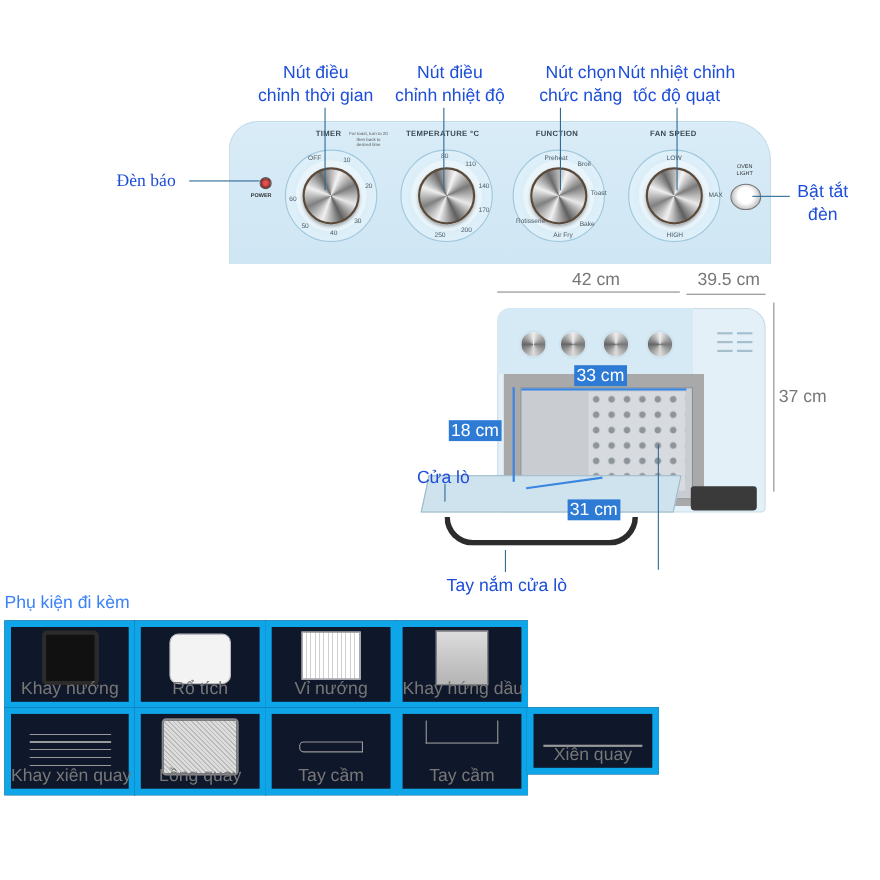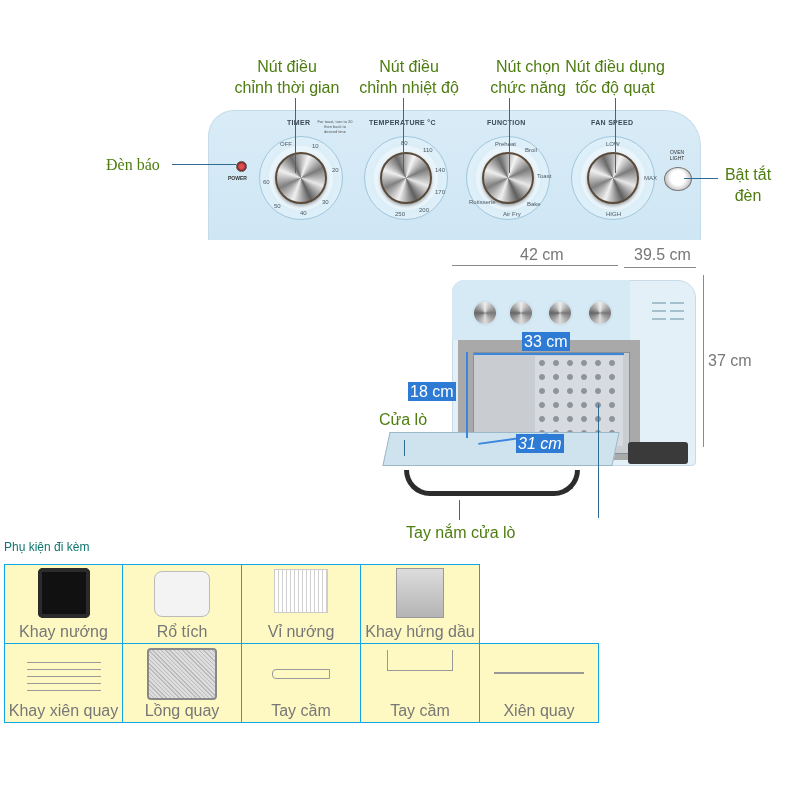--- a/index.html
+++ b/index.html
@@ -1,19 +1,19 @@
 <!DOCTYPE html>
 <html><head>
 <meta charset="utf-8">
 <style>
   html, body { margin:0; padding:0; background:#ffffff; }
   body { width:800px; height:800px; position:relative; overflow:hidden;
          font-family:"Liberation Sans", sans-serif; color:#777; }
   .abs { position:absolute; }
-  .callout { position:absolute; font-size:16px; color:#4d7c0f; line-height:21px; text-align:center; white-space:nowrap; }
+  .callout { position:absolute; font-size:16px; color:#1d4ed8; line-height:21px; text-align:center; white-space:nowrap; }
   .vline { position:absolute; width:1px; background:#2f6a93; }
   .hline { position:absolute; height:1px; background:#2f6a93; }
 
   
   .panel { position:absolute; left:208px; top:110px; width:493px; height:130px;
            background:linear-gradient(#d9ecf7,#cfe6f4); border-radius:26px 36px 0 0;
            border:1px solid #c4dcea; border-bottom:none; box-sizing:border-box; }
   .knob-label { position:absolute; font-size:7px; font-weight:bold; color:#3b4a55; letter-spacing:0.3px; text-align:center; white-space:nowrap; }
   .dial { position:absolute; width:84px; height:84px; border-radius:50%;
           background:radial-gradient(circle,#eaf5fb 55%,#dbeef8 56%,#e6f3fa 100%);
@@ -46,42 +46,42 @@
   .feet { position:absolute; left:628px; top:442px; width:60px; height:22px; background:#3a3a3a; border-radius:3px; }
   .vent { position:absolute; width:14px; height:2px; background:#a5bfce; }
   .dim-label { position:absolute; background:#2e7bd6; color:#fff; font-size:16px; padding:0 2px; line-height:19px; }
   .dim-text { position:absolute; font-size:16px; color:#777; white-space:nowrap; }
   .arrow-h { position:absolute; height:1px; background:#8a8a8a; }
   .arrow-v { position:absolute; width:1px; background:#8a8a8a; }
   .blue-arrow-h { position:absolute; height:2px; background:#3a86e0; }
   .blue-arrow-v { position:absolute; width:2px; background:#3a86e0; }
 
   
-  .acc-title { position:absolute; left:4px; top:540px; font-size:12px; color:#0f766e; }
-  .acc-cell { position:absolute; border:1px solid #0ea5e9; box-sizing:border-box; background:#fef9c3; }
+  .acc-title { position:absolute; left:4px; top:540px; font-size:16px; color:#3b82f6; }
+  .acc-cell { position:absolute; border:6px solid #0ea5e9; box-sizing:border-box; background:#0f172a; }
   .acc-label { position:absolute; left:0; right:0; bottom:2px; text-align:center; font-size:16px; color:#777; white-space:nowrap; }
   .acc-img { position:absolute; left:50%; transform:translateX(-50%); }
 </style>
 </head>
 <body>
 
 <div class="callout" style="left:228px;top:56px;width:118px;">
   <div>Nút điều</div>
   <div>chỉnh thời gian</div>
 </div>
 <div class="callout" style="left:352px;top:56px;width:114px;">
   <div>Nút điều</div>
   <div>chỉnh nhiệt độ</div>
 </div>
 <div class="callout" style="left:484px;top:56px;width:88px;">
   <div>Nút chọn</div>
   <div>chức năng</div>
 </div>
 <div class="callout" style="left:556px;top:56px;width:118px;">
-  <div>Nút điều dụng</div>
+  <div>Nút nhiệt chỉnh</div>
   <div>tốc độ quạt</div>
 </div>
 
 <div class="panel">
   <div class="led"></div>
   <div class="power-lbl">POWER</div>
 
   <div class="knob-label" style="left:78px;top:8px;">TIMER</div>
   <div class="abs" style="left:108px;top:8px;width:36px;font-size:4px;line-height:5px;color:#555;text-align:center;">For toast, turn to 20 then back to desired time</div>
   <div class="dial" style="left:50px;top:25px;">
@@ -168,23 +168,23 @@
 <div class="back-wall"></div>
 <div class="feet"></div>
 <div class="door"></div>
 <div class="door-handle"></div>
 
 <div class="blue-arrow-h" style="left:474px;top:353px;width:150px;"></div>
 <div class="dim-label" style="left:522px;top:332px;">33 cm</div>
 <div class="blue-arrow-v" style="left:466px;top:352px;height:86px;"></div>
 <div class="dim-label" style="left:408px;top:382px;">18 cm</div>
 <div class="blue-arrow-h" style="left:478px;top:438px;width:70px;transform:rotate(-8deg);"></div>
-<div class="dim-label" style="left:516px;top:434px;font-style:italic;">31 cm</div>
-
-<div class="callout" style="left:379px;top:409px;">Cửa lò</div>
+<div class="dim-label" style="left:516px;top:454px;">31 cm</div>
+
+<div class="callout" style="left:379px;top:424px;">Cửa lò</div>
 <div class="vline" style="left:404px;top:440px;height:16px;"></div>
 <div class="vline" style="left:459px;top:500px;height:20px;"></div>
 <div class="callout" style="left:406px;top:522px;">Tay nắm cửa lò</div>
 <div class="vline" style="left:598px;top:404px;height:114px;"></div>
 <div class="callout" style="left:516px;top:520px;width:170px;">
 </div>
 
 <div class="acc-title">Phụ kiện đi kèm</div>
 
 <div class="acc-cell" style="left:4px;top:564px;width:119px;height:80px;">
@@ -213,16 +213,16 @@
   <div class="acc-label">Lồng quay</div>
 </div>
 <div class="acc-cell" style="left:241px;top:643px;width:120px;height:80px;">
   <div class="acc-img" style="top:25px;width:56px;height:8px;border:1px solid #999;border-radius:4px 0 0 4px;"></div>
   <div class="acc-label">Tay cầm</div>
 </div>
 <div class="acc-cell" style="left:360px;top:643px;width:120px;height:80px;">
   <div class="acc-img" style="top:6px;width:64px;height:20px;border:1px solid #999;border-top:none;"></div>
   <div class="acc-label">Tay cầm</div>
 </div>
-<div class="acc-cell" style="left:479px;top:643px;width:120px;height:80px;">
+<div class="acc-cell" style="left:479px;top:643px;width:120px;height:61px;">
   <div class="acc-img" style="top:28px;width:90px;height:2px;background:#999;"></div>
   <div class="acc-label">Xiên quay</div>
 </div>
 
 </body></html>

